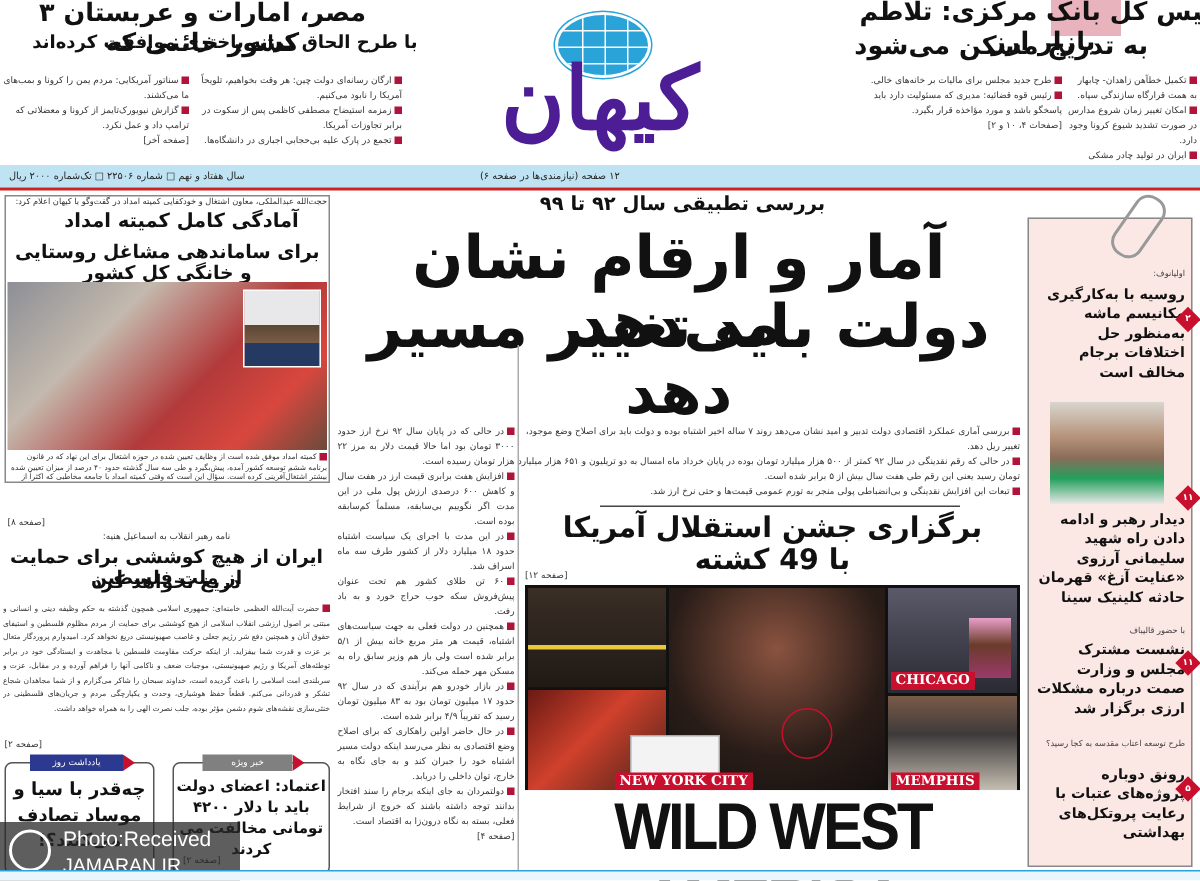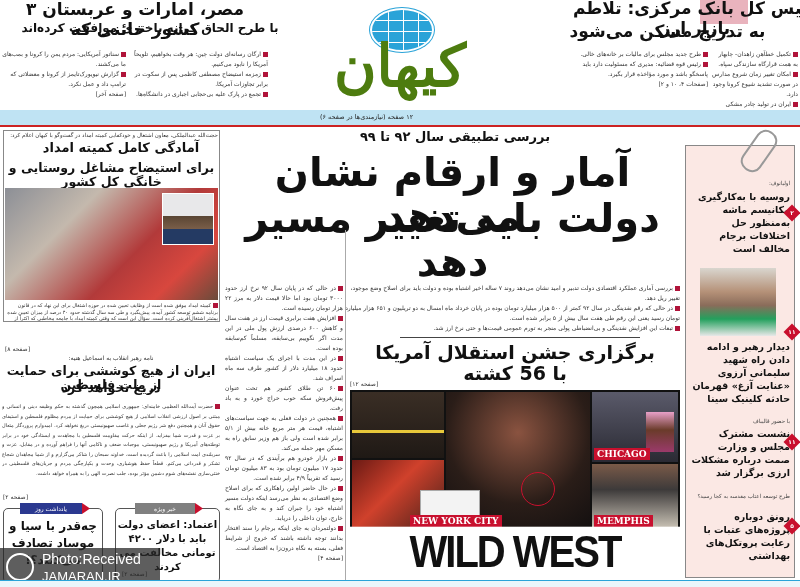--- a/index.html
+++ b/index.html
@@ -8,21 +8,21 @@
 .abs{position:absolute}
 .hl{font-weight:bold;color:#111;text-align:center;line-height:1.15}
 .bul{font-size:6px;line-height:10px;color:#333;text-align:right}
 .bul span.b{display:inline-block;width:5px;height:5px;background:#b0143a;margin-left:2px;vertical-align:middle}
 .ref{font-size:6px;color:#333}
 
 #logo{left:290px;top:6px;width:220px;height:100px}
 #globe{left:370px;top:8px;width:64px;height:44px;border-radius:50%;background:#2aa3d8;border:2px solid #fff;box-shadow:0 0 0 1px #2aa3d8;overflow:hidden}
 #globe .lat{position:absolute;left:0;right:0;height:1px;background:#fff}
 #globe .lon{position:absolute;top:0;bottom:0;width:1px;background:#fff}
-#logo-text{left:285px;top:26px;width:230px;font-family:"DejaVu Serif",serif;font-size:58px;font-weight:bold;color:#4d7c0f;text-align:center;letter-spacing:-2px;line-height:80px}
+#logo-text{left:285px;top:26px;width:230px;font-family:"DejaVu Serif",serif;font-size:58px;font-weight:bold;color:#4c1d95;text-align:center;letter-spacing:-2px;line-height:80px}
 
 #infobar{left:0;top:110px;width:800px;height:15px;background:#bfe3f3;font-size:6.5px;color:#222;line-height:15px}
 #redline{left:0;top:125px;width:800px;height:2px;background:#c22}
 
 .boxed{border:1px solid #888}
 #photo-left{left:5px;top:188px;width:213px;height:112px;background:linear-gradient(135deg,#8c8f96 0%,#c4b9ad 30%,#b23a3a 60%,#d8473e 80%,#6a4b3b 100%)}
 #photo-inset{left:162px;top:193px;width:52px;height:52px;background:linear-gradient(#e8e8ea 0%,#e8e8ea 45%,#5a4634 45%,#7a5e49 70%,#243a63 70%);border:1px solid #fff}
 #wwa{left:350px;top:390px;width:330px;height:185px;background:#111}
 .wwa-tile{position:absolute}
 .wwa-label{position:absolute;background:#c8102e;color:#fff;font-family:"DejaVu Serif",serif;font-weight:bold;font-size:9px;padding:1px 3px;direction:ltr}
@@ -74,20 +74,21 @@
   <div><span class="b"></span><span>تجمع در پارک علیه بی‌حجابی اجباری در دانشگاه‌ها.</span></div>
 </div>
 <div class="abs bul" style="left:2px;top:49px;width:124px">
   <div><span class="b"></span><span>سناتور آمریکایی: مردم یمن را کرونا و بمب‌های ما می‌کشند.</span></div>
   <div><span class="b"></span><span>گزارش نیویورک‌تایمز از کرونا و معضلاتی که ترامپ داد و عمل نکرد.</span></div>
   <div class="ref">[صفحه آخر]</div>
 </div>
 
 <div class="abs" id="infobar">
   <span class="abs" style="left:320px;top:0">۱۲ صفحه (نیازمندی‌ها در صفحه ۶)</span>
+  <span class="abs" style="left:6px;top:0">سال هفتاد و نهم □ شماره ۲۲۵۰۶ □ تک‌شماره ۲۰۰۰ ریال</span>
 </div>
 <div class="abs" id="redline"></div>
 
 <div class="abs hl" style="left:230px;top:130px;width:450px;font-size:13px">بررسی تطبیقی سال ۹۲ تا ۹۹</div>
 <div class="abs hl" style="left:225px;top:150px;width:455px;font-size:40px;font-weight:900;line-height:44px">آمار و ارقام نشان می‌دهد</div>
 <div class="abs hl" style="left:225px;top:196px;width:455px;font-size:40px;font-weight:900;line-height:44px">دولت باید تغییر مسیر دهد</div>
 <div class="abs bul" style="left:345px;top:283px;width:335px">
   <div><span class="b"></span><span>بررسی آماری عملکرد اقتصادی دولت تدبیر و امید نشان می‌دهد روند ۷ ساله اخیر اشتباه بوده و دولت باید برای اصلاح وضع موجود، تغییر ریل دهد.</span></div>
   <div><span class="b"></span><span>در حالی که رقم نقدینگی در سال ۹۲ کمتر از ۵۰۰ هزار میلیارد تومان بوده در پایان خرداد ماه امسال به دو تریلیون و ۶۵۱ هزار میلیارد تومان رسید یعنی این رقم طی هفت سال بیش از ۵ برابر شده است.</span></div>
   <div><span class="b"></span><span>تبعات این افزایش نقدینگی و بی‌انضباطی پولی منجر به تورم عمومی قیمت‌ها و حتی نرخ ارز شد.</span></div>
@@ -100,21 +101,21 @@
   <div><span class="b"></span><span>همچنین در دولت فعلی به جهت سیاست‌های اشتباه، قیمت هر متر مربع خانه بیش از ۵/۱ برابر شده است ولی باز هم وزیر سابق راه به مسکن مهر حمله می‌کند.</span></div>
   <div><span class="b"></span><span>در بازار خودرو هم برآیندی که در سال ۹۲ حدود ۱۷ میلیون تومان بود به ۸۳ میلیون تومان رسید که تقریباً ۴/۹ برابر شده است.</span></div>
   <div><span class="b"></span><span>در حال حاضر اولین راهکاری که برای اصلاح وضع اقتصادی به نظر می‌رسد اینکه دولت مسیر اشتباه خود را جبران کند و به جای نگاه به خارج، توان داخلی را دریابد.</span></div>
   <div><span class="b"></span><span>دولتمردان به جای اینکه برجام را سند افتخار بدانند توجه داشته باشند که خروج از شرایط فعلی، بسته به نگاه درون‌زا به اقتصاد است.</span></div>
   <div class="ref">[صفحه ۴]</div>
 </div>
 <div class="abs" style="left:345px;top:230px;width:1px;height:350px;background:#aaa"></div>
 
 <div class="abs" style="left:400px;top:337px;width:240px;height:1px;background:#444"></div>
 <div class="abs hl" style="left:350px;top:342px;width:330px;font-size:19px">برگزاری جشن استقلال آمریکا</div>
-<div class="abs hl" style="left:350px;top:363px;width:330px;font-size:19px">با 56 کشته</div>
+<div class="abs hl" style="left:350px;top:363px;width:330px;font-size:19px">با 49 کشته</div>
 <div class="abs ref" style="left:350px;top:380px">[صفحه ۱۲]</div>
 
 <div class="abs" id="wwa">
   <div class="wwa-tile" style="left:2px;top:2px;width:92px;height:66px;background:linear-gradient(#3a2e25,#1f1915)">
     <div style="position:absolute;left:0;right:0;top:38px;height:3px;background:#e8c83a"></div>
   </div>
   <div class="wwa-tile" style="left:2px;top:70px;width:92px;height:85px;background:linear-gradient(135deg,#6a1a14,#d0412c 40%,#2a1a16)"></div>
   <div class="wwa-tile" style="left:96px;top:2px;width:144px;height:135px;background:radial-gradient(circle at 50% 30%,#8a5340,#2a1d18 60%,#141010)">
     <div style="position:absolute;left:75px;top:80px;width:34px;height:34px;border:1px solid #c8102e;border-radius:50%"></div>
   </div>
@@ -125,21 +126,21 @@
   <div class="wwa-tile" style="left:242px;top:74px;width:86px;height:64px;background:linear-gradient(#7a5a48,#3d3a3a 40%,#c9c2b5)"></div>
   <div class="wwa-label" style="left:60px;top:125px">NEW YORK CITY</div>
   <div class="wwa-label" style="left:244px;top:58px">CHICAGO</div>
   <div class="wwa-label" style="left:244px;top:125px">MEMPHIS</div>
   <div id="wwa-title">WILD WEST AMERICA</div>
 </div>
 
 <div class="abs boxed" style="left:3px;top:130px;width:217px;height:192px"></div>
 <div class="abs" style="left:5px;top:132px;width:213px;font-size:5.5px;color:#333;text-align:right">حجت‌الله عبدالملکی، معاون اشتغال و خودکفایی کمیته امداد در گفت‌وگو با کیهان اعلام کرد:</div>
 <div class="abs hl" style="left:5px;top:141px;width:232px;font-size:13px">آمادگی کامل کمیته امداد</div>
-<div class="abs hl" style="left:5px;top:161px;width:213px;font-size:12.5px">برای استیضاح مشاغل روستایی و خانگی کل کشور</div>
+<div class="abs hl" style="left:5px;top:161px;width:213px;font-size:12.5px">برای ساماندهی مشاغل روستایی و خانگی کل کشور</div>
 <div class="abs" id="photo-left"></div>
 <div class="abs" id="photo-inset"></div>
 <div class="abs bul" style="left:5px;top:302px;width:213px;font-size:5px;line-height:6.5px;overflow:hidden;height:20px">
   <span class="b"></span><span>کمیته امداد موفق شده است از وظایف تعیین شده در حوزه اشتغال برای این نهاد که در قانون برنامه ششم توسعه کشور آمده، پیش‌بگیرد و طی سه سال گذشته حدود ۴۰ درصد از میزان تعیین شده بیشتر اشتغال‌آفرینی کرده است. سؤال این است که وقتی کمیته امداد با جامعه مخاطبی که اکثراً از ضعیف‌ترین اقشار جامعه هستند می‌تواند این حجم از اشتغال‌زایی را ایجاد کند چرا دولت شبیه این اقدامات را برای تسهیل فضای کسب و کار در سطح کشور انجام نمی‌دهد؟</span>
 </div>
 <div class="abs ref" style="left:5px;top:345px">[صفحه ۸]</div>
 
 <div class="abs" style="left:0;top:354px;width:222px;font-size:6px;color:#333;text-align:center">نامه رهبر انقلاب به اسماعیل هنیه:</div>
 <div class="abs hl" style="left:0;top:364px;width:222px;font-size:12.5px">ایران از هیچ کوششی برای حمایت از ملت فلسطین</div>
 <div class="abs hl" style="left:0;top:381px;width:222px;font-size:12.5px">دریغ نخواهد کرد</div>

